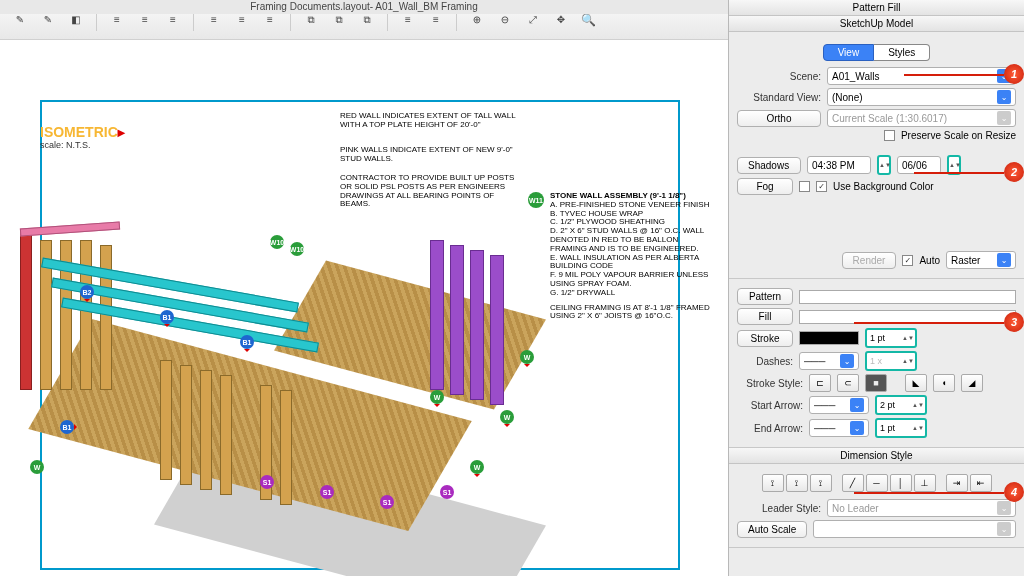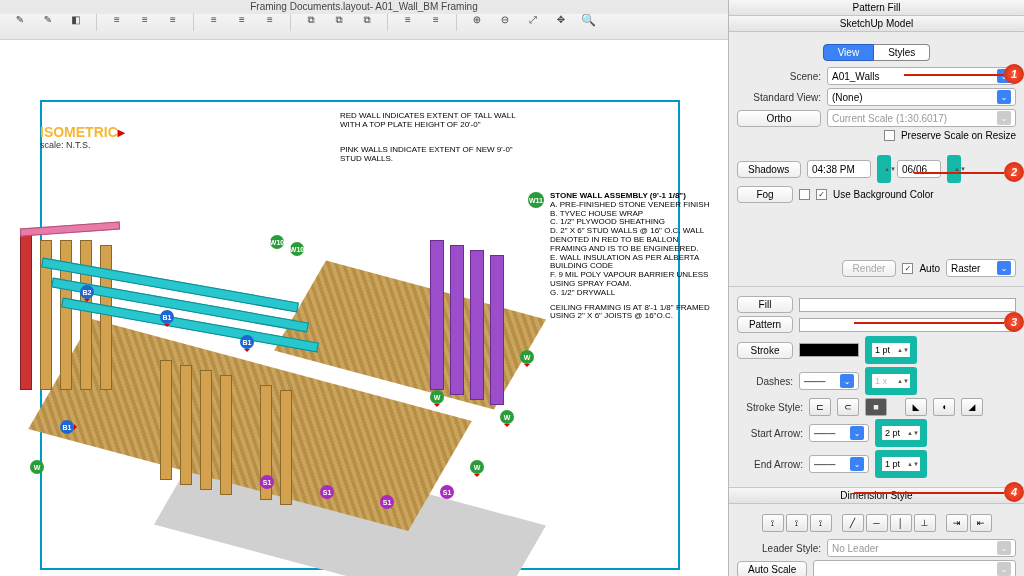--- a/index.html
+++ b/index.html
@@ -49,21 +49,21 @@
 .tab:first-child { border-radius: 4px 0 0 4px; }
 .tab:last-child { border-radius: 0 4px 4px 0; border-left: 0; }
 .row { display: flex; align-items: center; margin: 3px 0; gap: 6px; }
 .row .lbl { width: 84px; text-align: right; color: #333; }
 .select, .txt { flex: 1; height: 18px; border: 1px solid #b0b0b0; background: #fff; border-radius: 3px; padding: 0 4px; display: flex; align-items: center; justify-content: space-between; font-size: 10px; }
 .select .chev { width: 14px; height: 14px; background: #3b82f6; border-radius: 2px; color: #fff; display: flex; align-items: center; justify-content: center; font-size: 8px; }
 .btn-pill { padding: 2px 10px; border: 1px solid #b0b0b0; border-radius: 4px; background: linear-gradient(#fff,#eee); }
 .chk { width: 11px; height: 11px; border: 1px solid #888; background: #fff; display: inline-flex; align-items: center; justify-content: center; font-size: 8px; color: #333; }
 .swatch { flex: 1; height: 14px; border: 1px solid #aaa; background: #fff; }
 .swatch.black { background: #000; }
-.stepper { width: 52px; height: 28px; border: 7px solid #14b8a6; border-radius: 3px; background: #fff; display: flex; align-items: center; padding: 0 3px; font-size: 9px; justify-content: space-between; }
+.stepper { width: 52px; height: 20px; border: 2px solid #14b8a6; border-radius: 3px; background: #fff; display: flex; align-items: center; padding: 0 3px; font-size: 9px; justify-content: space-between; }
 .stepper .ud { width: 10px; display: flex; flex-direction: column; line-height: 5px; font-size: 6px; color: #555; }
 .style-btn { width: 22px; height: 18px; border: 1px solid #aaa; background: linear-gradient(#fff,#e8e8e8); border-radius: 2px; display: flex; align-items: center; justify-content: center; font-size: 9px; }
 .style-btn.dark { background: #555; color: #eee; }
 .dim-btns { display: flex; gap: 2px; justify-content: center; padding: 4px 0; flex-wrap: wrap; }
 
 
 .anno { position: absolute; right: 0; width: 20px; height: 20px; border-radius: 50%; background: radial-gradient(#ff5a36,#c81e0a); color: #fff; display: flex; align-items: center; justify-content: center; font-style: italic; font-weight: bold; font-size: 11px; }
 .anno-line { position: absolute; height: 2px; background: #d51e0a; }
 
 
@@ -119,20 +119,21 @@
   <div class="tb-btn ico-arrow-r"></div>
 </div>
 
 <div class="canvas">
   <div class="page-frame"></div>
   <div class="iso-label"><span>ISOMETRIC</span><span class="ar">▸</span></div>
   <div class="scale-label">scale: N.T.S.</div>
 
   <div class="note" style="left:340px; top:72px; width:180px">RED WALL INDICATES EXTENT OF TALL WALL WITH A TOP PLATE HEIGHT OF 20'-0"</div>
   <div class="note" style="left:340px; top:106px; width:180px">PINK WALLS INDICATE EXTENT OF NEW 9'-0" STUD WALLS.</div>
+  <div class="note" style="left:340px; top:134px; width:180px">CONTRACTOR TO PROVIDE BUILT UP POSTS OR SOLID PSL POSTS AS PER ENGINEERS DRAWINGS AT ALL BEARING POINTS OF BEAMS.</div>
 
   <div class="callout-dot" style="left:528px; top:152px">W11</div>
   <div class="note" style="left:550px; top:152px; width:160px">
     <div class="note-title">STONE WALL ASSEMBLY (9'-1 1/8")</div>
     <div>A. PRE-FINISHED STONE VENEER FINISH</div>
     <div>B. TYVEC HOUSE WRAP</div>
     <div>C. 1/2" PLYWOOD SHEATHING</div>
     <div>D. 2" X 6" STUD WALLS @ 16" O.C. WALL DENOTED IN RED TO BE BALLON FRAMING AND IS TO BE ENGINEERED.</div>
     <div>E. WALL INSULATION AS PER ALBERTA BUILDING CODE</div>
     <div>F. 9 MIL POLY VAPOUR BARRIER UNLESS USING SPRAY FOAM.</div>
@@ -243,25 +244,25 @@
       <span>Auto</span>
       <div class="select" style="flex:0 0 70px">
           <span>Raster</span>
           <span class="chev">⌄</span>
         </div>
     </div>
   </div>
 
   <div class="insp-sec">
     <div class="row">
+      <div class="btn-pill" style="width:56px; text-align:center">Pattern</div>
+      <div class="swatch"></div>
+    </div>
+    <div class="row">
       <div class="btn-pill" style="width:56px; text-align:center">Fill</div>
-      <div class="swatch"></div>
-    </div>
-    <div class="row">
-      <div class="btn-pill" style="width:56px; text-align:center">Pattern</div>
       <div class="swatch"></div>
     </div>
     <div class="row">
       <div class="btn-pill" style="width:56px; text-align:center">Stroke</div>
       <div class="swatch black" style="flex:0 0 60px"></div>
       <div class="stepper">
           <span>1 pt</span>
           <span class="ud">▲▼</span>
         </div>
     </div>

